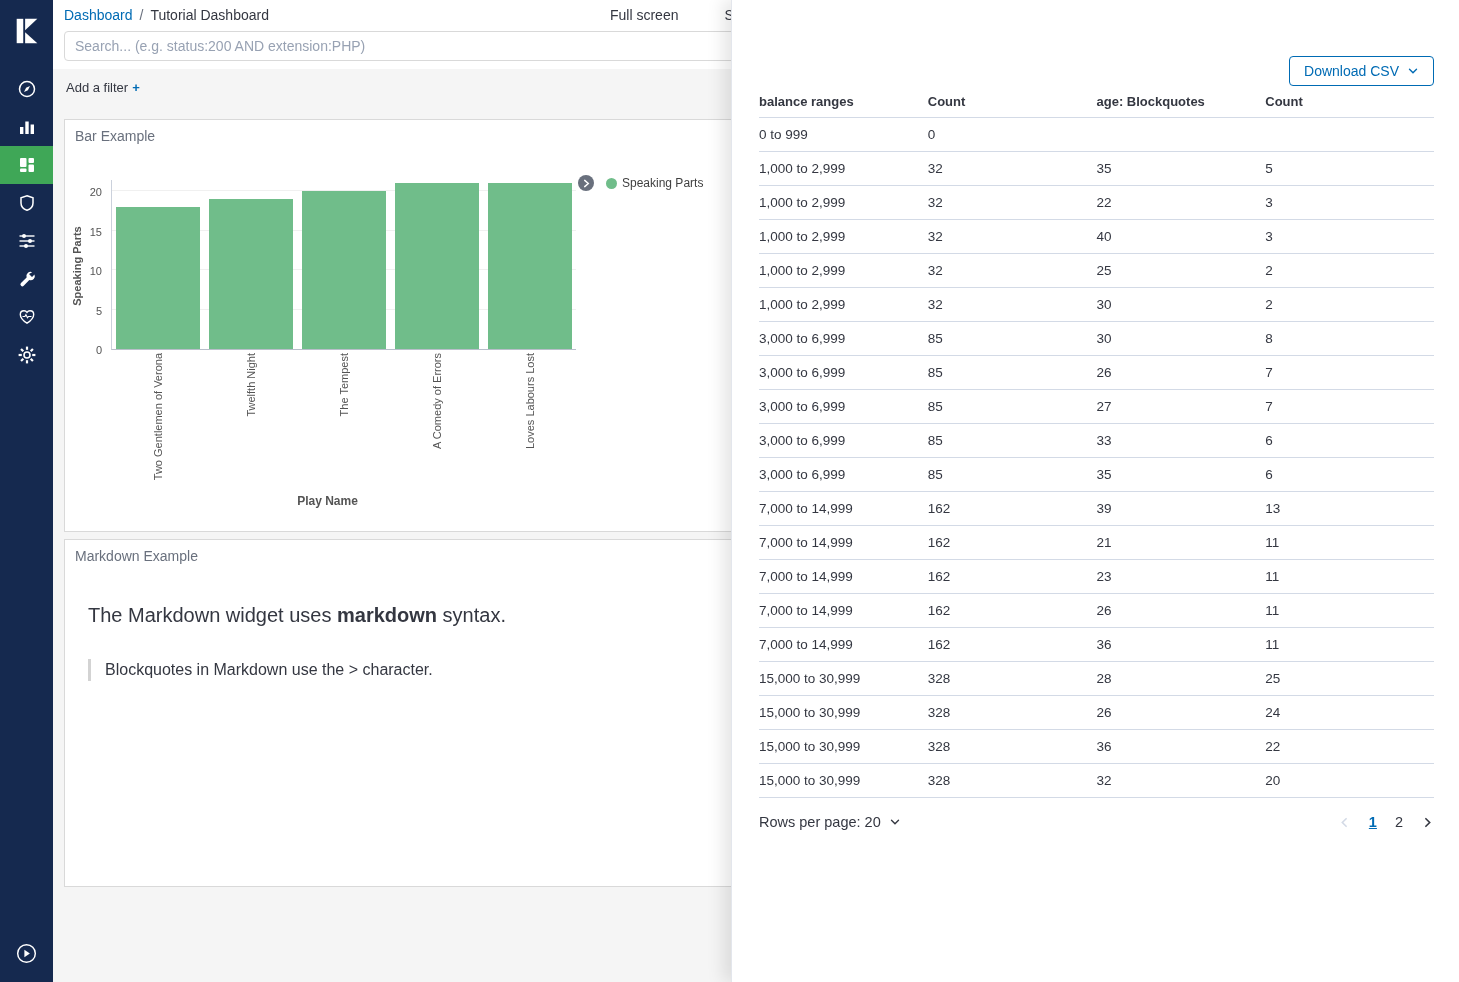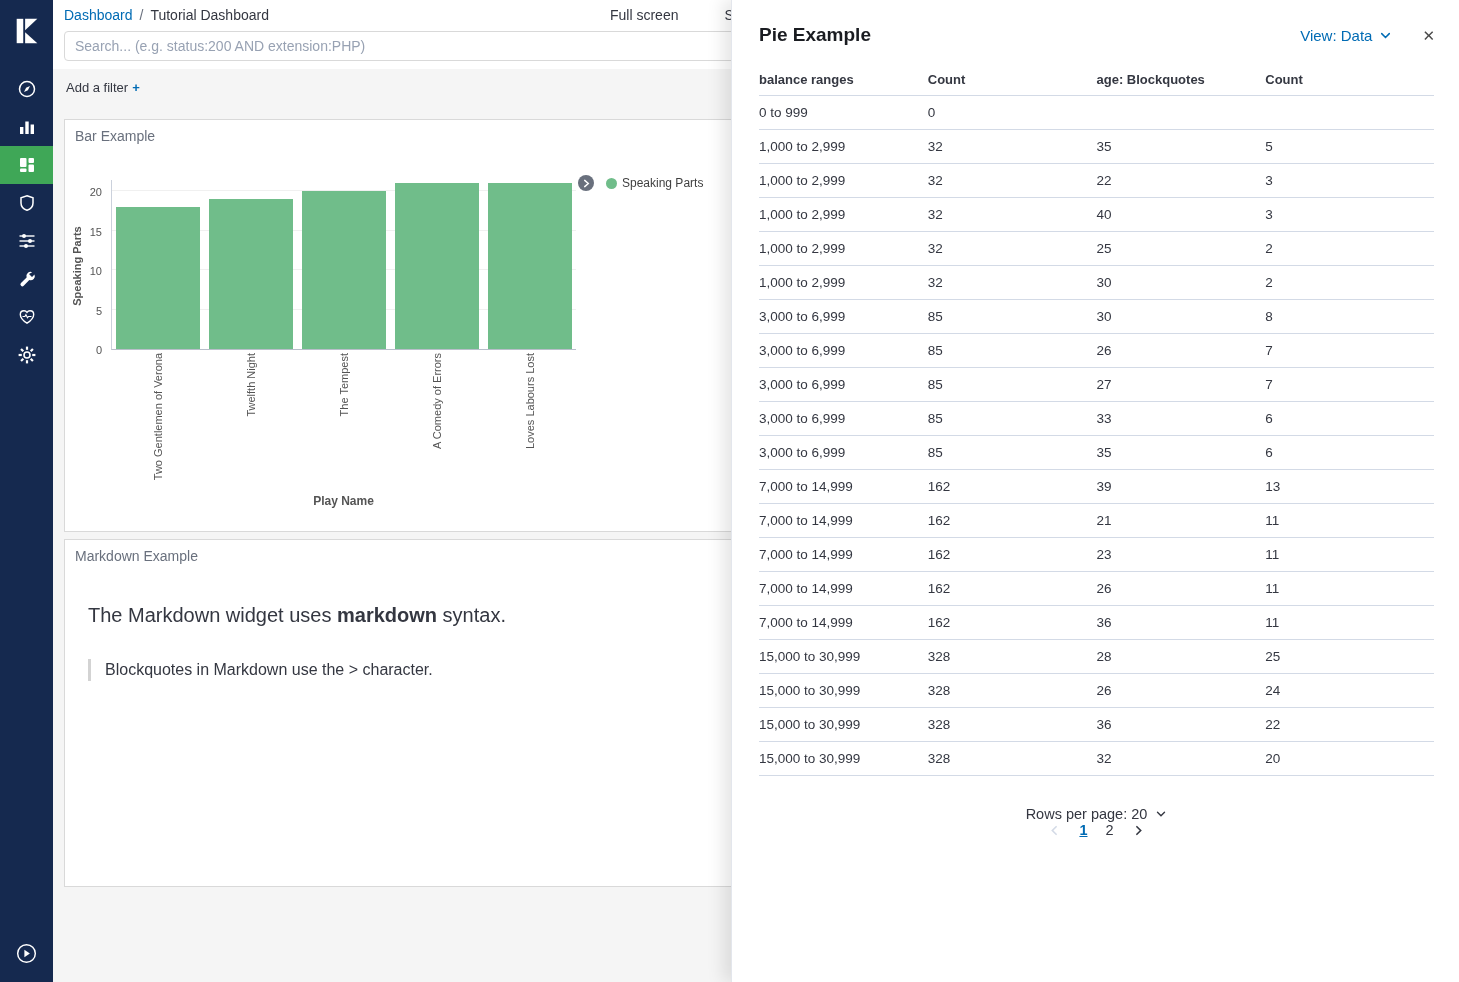--- a/index.html
+++ b/index.html
@@ -52,21 +52,21 @@
   .ytick { position:absolute; right:5px; width:30px; text-align:right; font-size:11px; color:#545454; }
   .plot { position:absolute; left:46px; top:60px; width:465px; height:170px;
           border-left:1px solid #cbd1dc; border-bottom:1px solid #b8bfca; }
   .gridline { position:absolute; left:0; right:0; height:1px; background:#f0f0f0; }
   .bars-row { position:absolute; left:0; right:0; bottom:0; top:0; display:flex;
               align-items:flex-end; justify-content:space-between; padding:0 4px; }
   .bar { width:84px; cursor:pointer; }
   .x-labels { position:absolute; left:46px; top:233px; width:465px; display:flex; }
   .xslot { flex:1; display:flex; justify-content:center; align-items:flex-start; }
   .xlabel { writing-mode:vertical-rl; transform:rotate(180deg); font-size:11px; color:#545454; max-height:145px; }
-  .x-title { position:absolute; left:46px; top:374px; width:465px; text-align:center;
+  .x-title { position:absolute; left:30px; top:374px; width:465px; text-align:center;
              font-size:12px; font-weight:bold; color:#545454; }
 
   
   #md-panel { left:11px; top:433px; width:681px; height:348px; }
   .md-body { position:absolute; left:23px; right:16px; top:64px; }
   .md-body h1 { font-size:29px; font-weight:bold; color:#25282F; padding-bottom:14px;
                 border-bottom:1px solid #D9D9D9; margin-bottom:24px; }
   .md-body p { font-size:20px; color:#343741; margin-bottom:32px; }
   .md-quote { border-left:3px solid #D3D3D3; padding:2px 0 2px 14px; font-size:16px; color:#343741; }
 
@@ -76,25 +76,25 @@
   .flyout-header { display:flex; align-items:center; padding:24px 24px 0 27px; }
   .flyout-title { font-size:19px; font-weight:bold; color:#1A1C21; }
   .flyout-spacer { flex:1; }
   .view-toggle { display:flex; align-items:center; gap:7px; color:#006BB4; font-size:15px; cursor:pointer; }
   .flyout-close { margin-left:30px; font-size:15px; color:#4A4A4A; cursor:pointer; line-height:1; }
   .flyout-body { padding:0 25px 0 27px; }
   .download-row { display:flex; justify-content:flex-end; margin-top:56px; }
   .btn-secondary { display:flex; align-items:center; gap:8px; height:30px; padding:0 14px;
                    border:1px solid #006BB4; border-radius:4px; background:#fff; color:#006BB4;
                    font-size:14px; font-family:inherit; cursor:pointer; }
-  .data-table { width:100%; border-collapse:collapse; margin-top:18px; }
+  .data-table { width:100%; border-collapse:collapse; margin-top:0; }
   .data-table th { text-align:left; font-size:13px; font-weight:bold; color:#343741;
                    padding:8px 0; border-bottom:1px solid #D3DAE6; width:25%; }
   .data-table td { font-size:13.5px; color:#343741; padding:9px 0; border-bottom:1px solid #D3DAE6; }
-  .table-footer { display:flex; align-items:center; margin-top:30px;flex-direction:column; }
+  .table-footer { display:flex; align-items:flex-end; margin-top:16px; }
   .rows-per-page { display:flex; align-items:center; gap:8px; font-size:14.5px; color:#343741; cursor:pointer; }
   .pagination { display:flex; align-items:center; gap:18px; font-size:14.5px; }
   .page { cursor:pointer; color:#343741; }
   .page.active { color:#006BB4; font-weight:bold; text-decoration:underline; }
   .pg-arrow { cursor:pointer; display:flex; align-items:center; }
   .pg-arrow.disabled { cursor:default; }
 
   .chev svg { display:block; }
 </style>
 </head>
@@ -273,35 +273,32 @@
         <div class="md-body">
           <p><span>The Markdown widget uses </span><strong>markdown</strong><span> syntax.</span></p>
           <div class="md-quote">Blockquotes in Markdown use the &gt; character.</div>
         </div>
       </div>
 
     </div>
   </div>
 
   <aside class="flyout">
-    <div class="flyout-header">
-      <span class="flyout-title">Pie Example</span>
-      <span class="flyout-spacer"></span>
-      <span class="view-toggle">
-        <span>View: Data</span>
-        <span class="chev">
-          <svg width="13" height="13" viewBox="0 0 12 12">
-              <path d="M2.5 4.3L6 7.8l3.5-3.5" fill="none" stroke="#006BB4" stroke-width="1.4" stroke-linecap="round"></path>
-            </svg>
-        </span>
-      </span>
-      <span class="flyout-close">✕</span>
-    </div>
 
     <div class="flyout-body">
+      <div class="download-row">
+        <button class="btn-secondary">
+          <span>Download CSV</span>
+          <span class="chev">
+            <svg width="12" height="12" viewBox="0 0 12 12">
+                <path d="M2.5 4.3L6 7.8l3.5-3.5" fill="none" stroke="#006BB4" stroke-width="1.4" stroke-linecap="round"></path>
+              </svg>
+          </span>
+        </button>
+      </div>
 
       <table class="data-table">
         <thead>
             <tr>
               <th>balance ranges</th>
               <th>Count</th>
               <th>age: Blockquotes</th>
               <th>Count</th>
             </tr>
           </thead>

